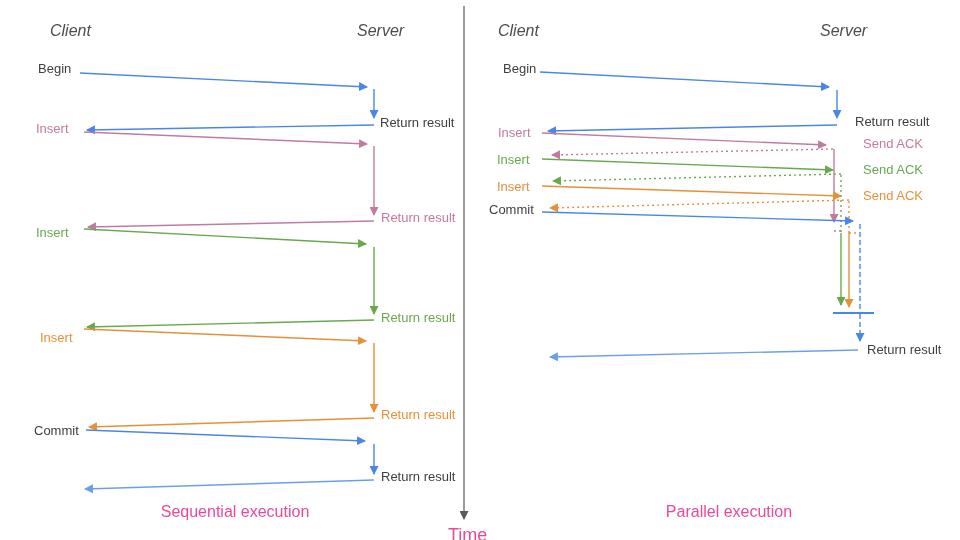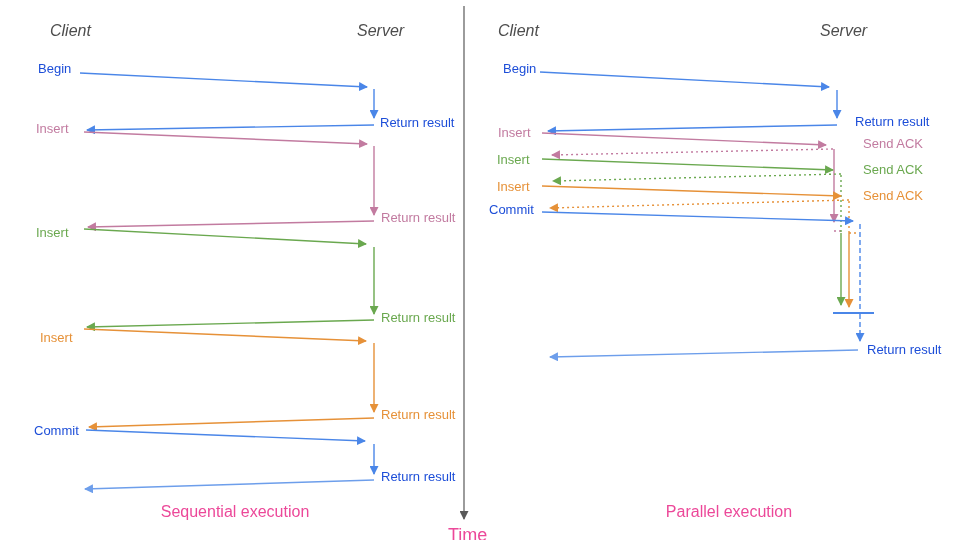--- a/index.html
+++ b/index.html
@@ -7,21 +7,21 @@
     width:960px;height:540px;position:relative;overflow:hidden;
     background:#ffffff;
     font-family:"Liberation Sans", sans-serif;
   }
   .stage{position:absolute;left:0;top:0;width:960px;height:424px;}
   svg.canvas{position:absolute;left:0;top:0;}
   .lbl{position:absolute;font-size:13px;line-height:15px;white-space:nowrap;}
   .hdr{position:absolute;font-size:16px;font-style:italic;color:#4d4d4d;white-space:nowrap;}
   .caption{position:absolute;font-size:16px;color:#ec4899;text-align:center;width:260px;}
   .time-lbl{position:absolute;font-size:18px;color:#ec4899;}
-  .c-blue{color:#1d4ed8;}
+  .c-blue{color:#404040;}
   .c-pink{color:#c27ba0;}
   .c-green{color:#6aa84f;}
   .c-orange{color:#e69138;}
 </style>
 </head>
 <body>
 
 <div class="stage">
 
   <svg class="canvas" width="960" height="540" viewBox="0 0 960 540">

